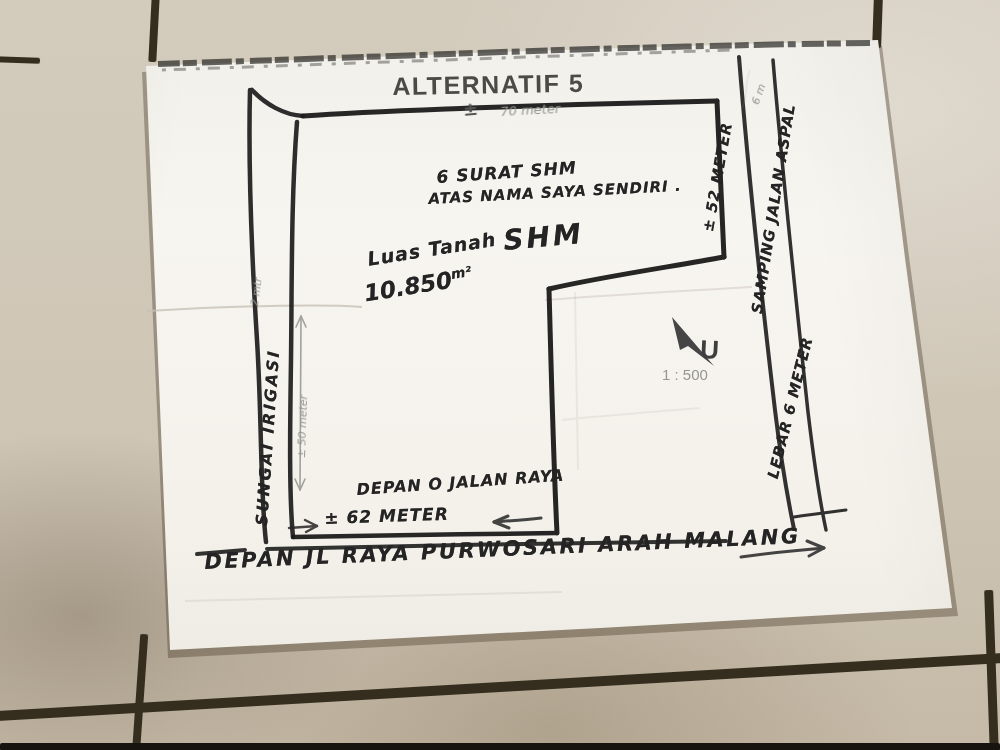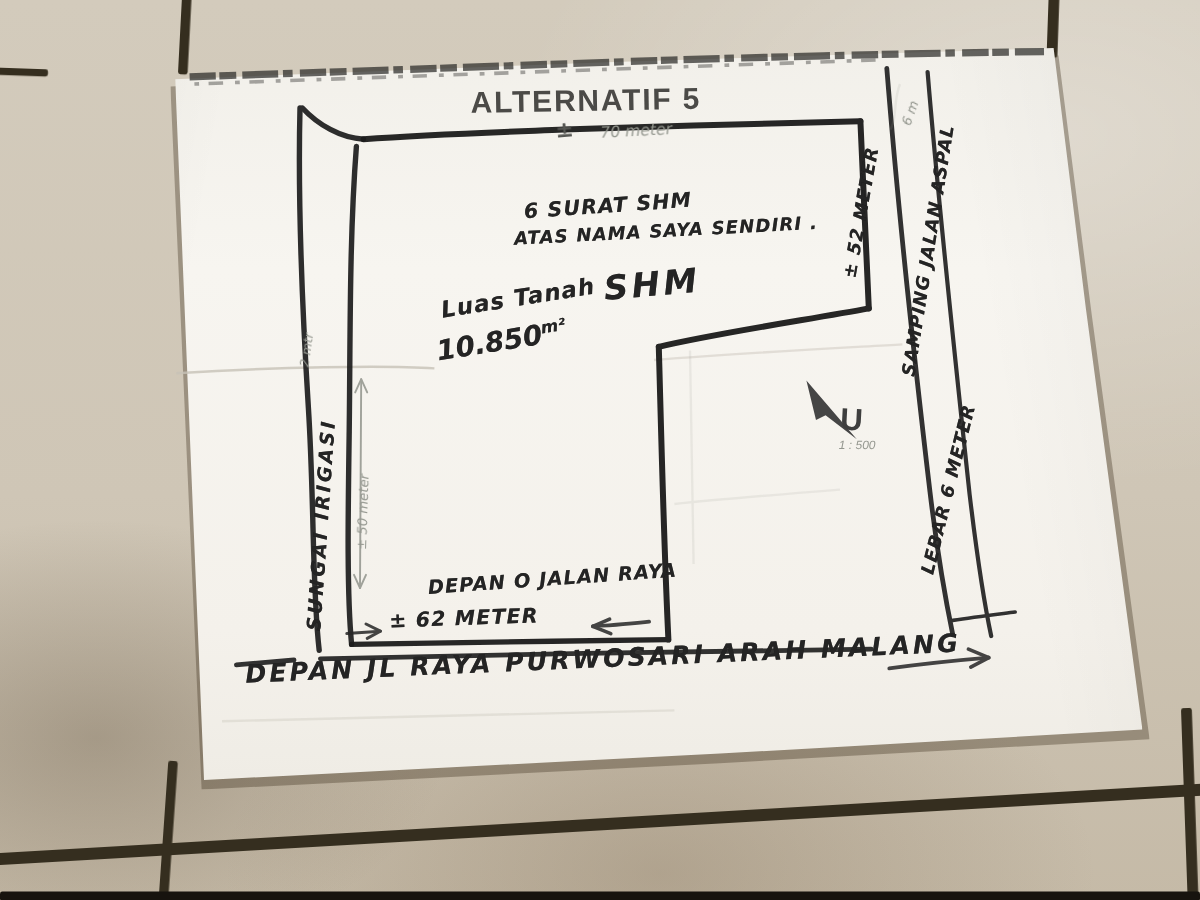--- a/index.html
+++ b/index.html
@@ -137,18 +137,18 @@
 
 <div class="hw" style="left:748px;top:312px;font-size:15px;letter-spacing:1px;transform:rotate(-81deg);">SAMPING JALAN ASPAL</div>
 <div class="hw" style="left:764px;top:476px;font-size:15px;letter-spacing:1px;transform:rotate(-76deg);">LEBAR 6 METER</div>
 <div class="hw pencil" style="left:749px;top:102px;font-size:11px;transform:rotate(-70deg);">6 m</div>
 
 <div class="hw" style="left:252px;top:525px;font-size:16px;letter-spacing:2.5px;transform:rotate(-86deg);">SUNGAI IRIGASI</div>
 <div class="hw pencil" style="left:248px;top:305px;font-size:10.5px;transform:rotate(-82deg);">2 mtr</div>
 <div class="hw pencil" style="left:295px;top:458px;font-size:11px;transform:rotate(-88deg);">± 50 meter</div>
 
 <div class="print" style="left:701px;top:334px;font-size:26px;color:#3e3e3e;transform:rotate(3deg);">U</div>
-<div class="print pencil" style="left:699px;top:366px;font-size:10px;font-weight:normal;font-style:italic;">1 : 500</div>
+<div class="print pencil" style="left:662px;top:366px;font-size:15px;font-weight:normal;">1 : 500</div>
 
 <div class="hw" style="left:356px;top:480px;font-size:16px;letter-spacing:1px;transform:rotate(-4deg);">DEPAN O JALAN RAYA</div>
 <div class="hw" style="left:324px;top:508px;font-size:17px;letter-spacing:1px;transform:rotate(-2deg);">± 62 METER</div>
 
 <div class="hw" style="left:204px;top:550px;font-size:21px;letter-spacing:2.5px;transform:rotate(-2.5deg);">DEPAN JL RAYA PURWOSARI ARAH MALANG</div>
 
 </body></html>

